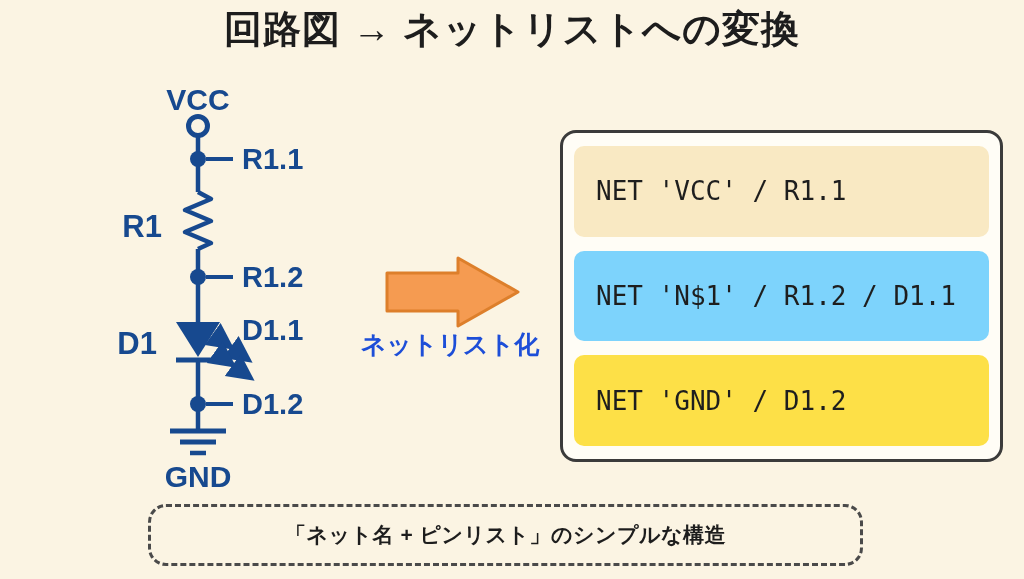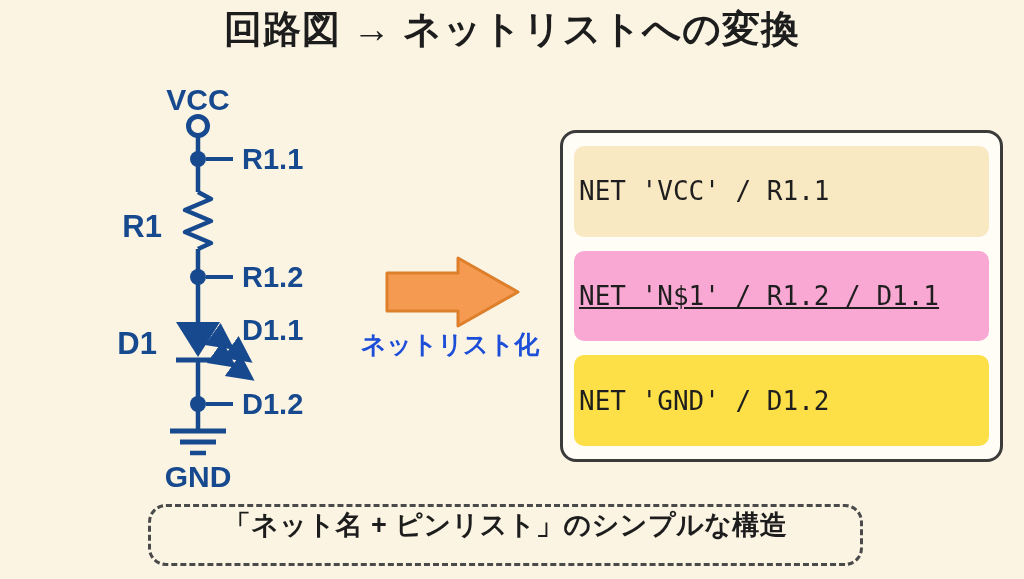--- a/index.html
+++ b/index.html
@@ -35,36 +35,36 @@
     border:3px solid #3b3b3b;
     border-radius:16px;
     box-sizing:border-box;
     display:flex;flex-direction:column;
     padding:13px 11px;gap:14px;
   }
   .net-row{
     flex:1;
     border-radius:10px;
     display:flex;align-items:center;
-    padding-left:5px;
+    padding-left:22px;
     font-family:"DejaVu Sans Mono", monospace;
     font-size:26px;color:#1e1e1e;
     white-space:nowrap;
   }
   .row-vcc{background:#f9e9c3;}
-  .row-n1{background:#f9a8d4;text-decoration:underline;}
+  .row-n1{background:#7dd3fc;}
   .row-gnd{background:#fde047;}
   .footer-box{
     position:absolute;left:148px;top:504px;
     width:715px;height:62px;
     border:3px dashed #4a4a4a;
     border-radius:18px;
     box-sizing:border-box;
-    display:flex;justify-content:center;
-    font-size:27px;font-weight:800;color:#1d1d1d;
+    display:flex;align-items:center;justify-content:center;
+    font-size:21px;font-weight:800;color:#1d1d1d;
     letter-spacing:0.5px;
   }
 </style>
 </head>
 <body>
 
 <div class="canvas">
 
   <h1 class="title">回路図 → ネットリストへの変換</h1>
 

